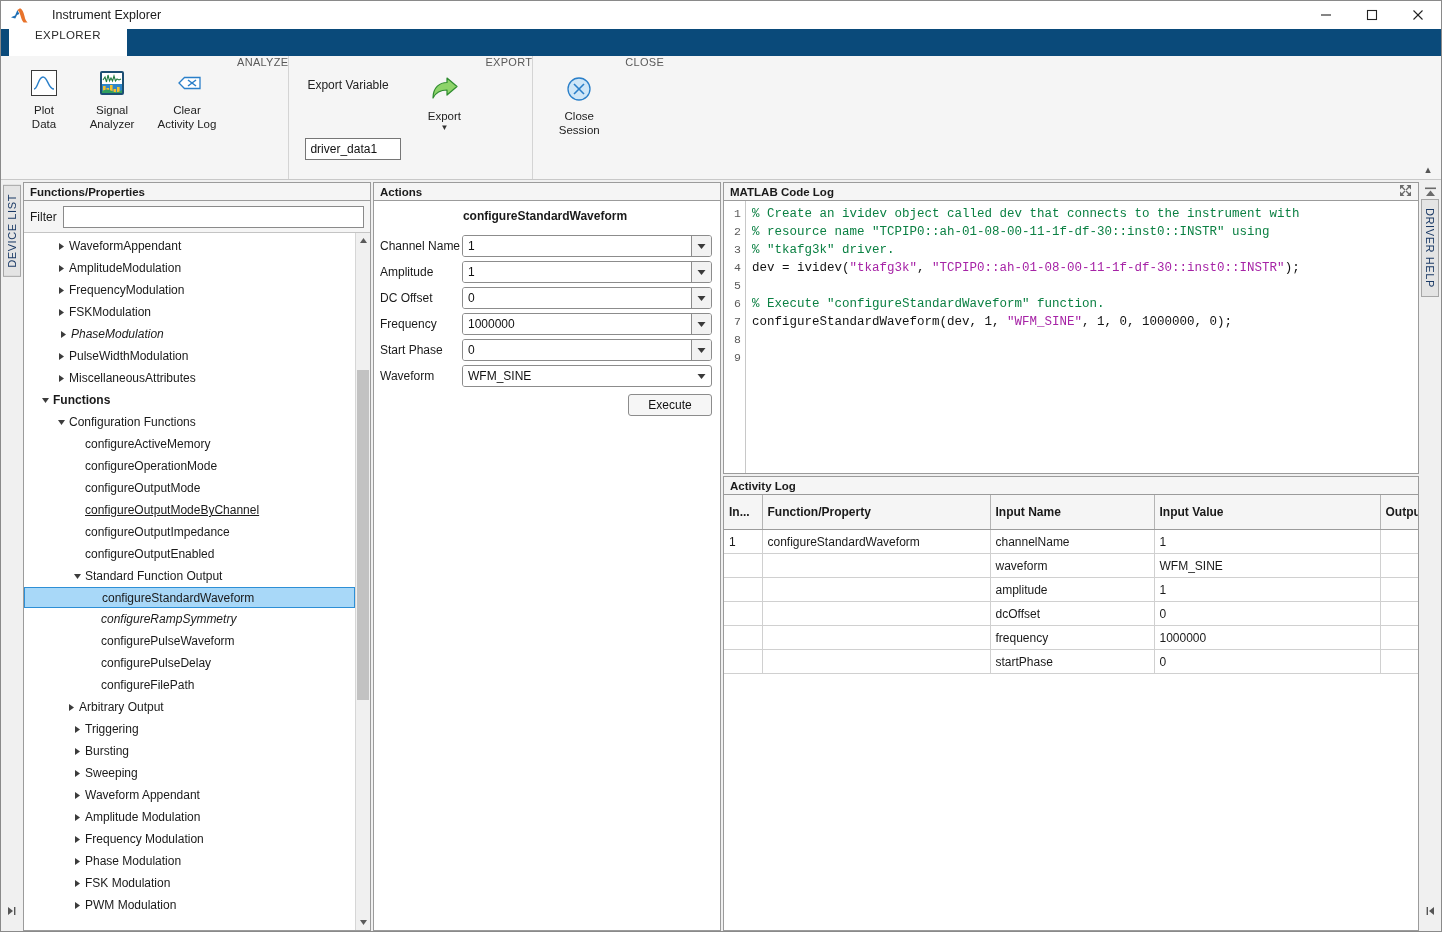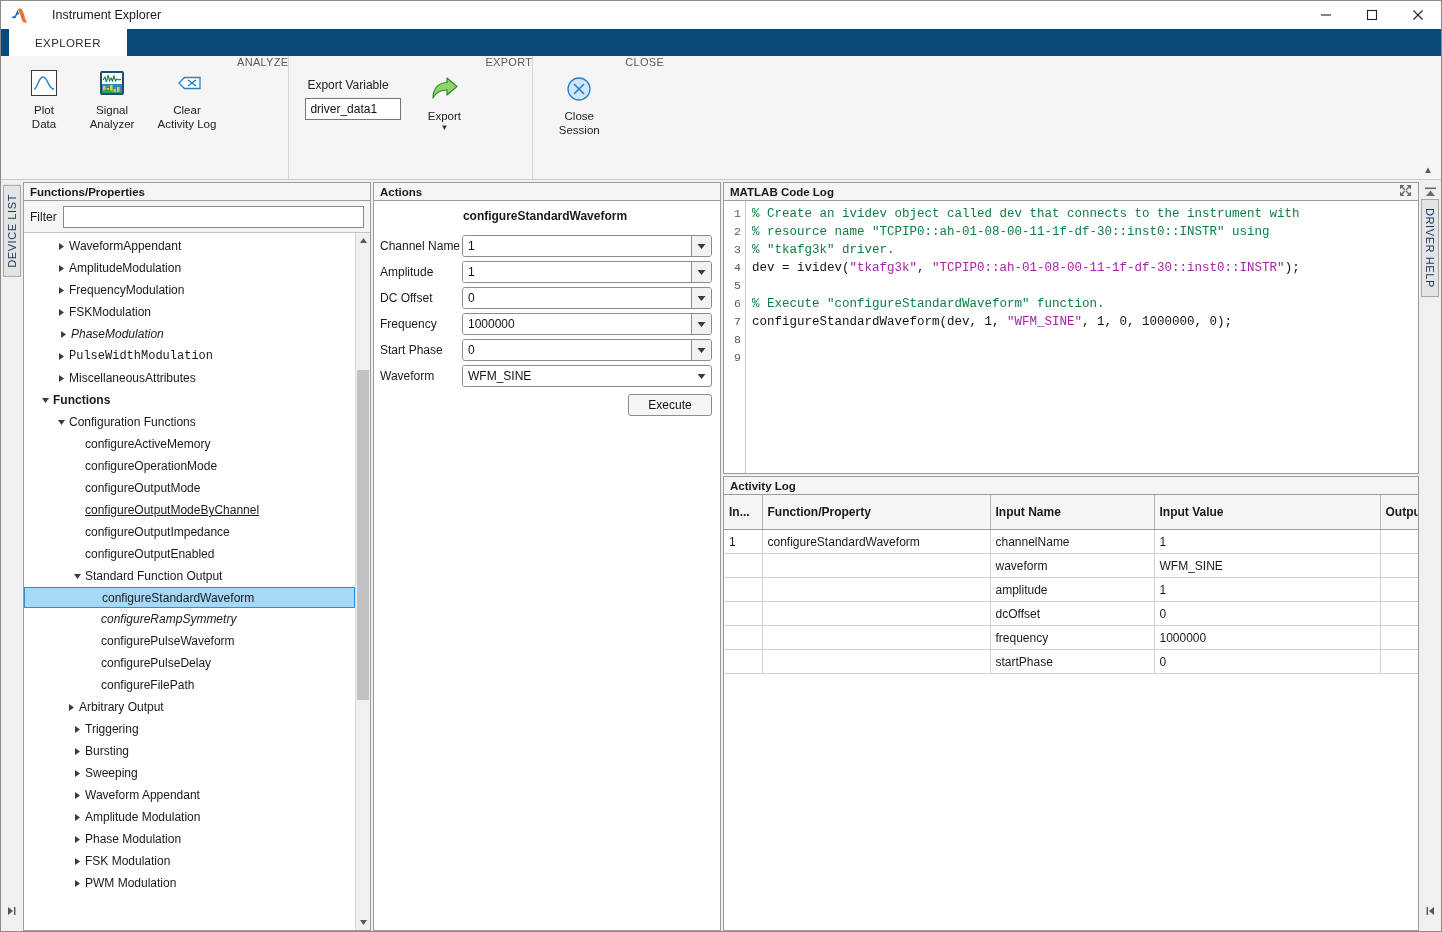--- a/index.html
+++ b/index.html
@@ -40,21 +40,21 @@
   
   .ribbon-tabstrip {
     height: 27px; min-height: 27px;
     background: #0a4a7a;
     display: flex; align-items: flex-end;
     padding-left: 8px;
   }
   .ribbon-tab {
     height: 27px;
     padding: 0 26px;
-    display: flex; align-items: center;
+    display: flex; align-items: flex-start;
     font-size: 11.5px;
     letter-spacing: 0.4px;
     color: #ffffff;
   }
   .ribbon-tab.active {
     background: #ffffff;
     color: #2b2b2b;
   }
 
   
@@ -99,20 +99,21 @@
   }
   .export-group-items { padding: 8px 8px 0 8px; align-items: flex-start; }
   .export-var-col { display: flex; flex-direction: column; align-items: flex-start; padding: 14px 8px 0 8px; }
   .export-var-lbl { font-size: 12px; color: #222; padding-bottom: 6px; padding-left: 2px;}
   .export-var-input {
     width: 96px; height: 22px;
     border: 1px solid #767676; background: #fff;
     font-family: "Liberation Sans", sans-serif; font-size: 12px;
     padding: 0 4px; color: #111;
     outline: none;
+    margin-top: 40px;
   }
   .rbtn .caret { font-size: 8px; color: #333; line-height: 8px; margin-top: 1px; }
 
   .ribbon-collapse {
     position: absolute; right: 4px; bottom: 2px;
     width: 18px; height: 16px;
     display: flex; align-items: center; justify-content: center;
     color: #555; font-size: 11px;
   }
 
@@ -517,21 +518,21 @@
                 <span class="tlabel">FSKModulation</span>
               </div>
               <div class="tnode" style="padding-left: 32px; font-style: italic;">
                 <span class="tarrow">
                   <svg width="8" height="9" viewBox="0 0 8 9">
                     <polygon points="2,1 7,4.5 2,8" fill="#3c3c3c"></polygon>
                   </svg>
                 </span>
                 <span class="tlabel">PhaseModulation</span>
               </div>
-              <div class="tnode" style="padding-left: 30px; font-family: Liberation Mono, monospace;">
+              <div class="tnode" style="padding-left: 30px;">
                 <span class="tarrow">
                   <svg width="8" height="9" viewBox="0 0 8 9">
                     <polygon points="2,1 7,4.5 2,8" fill="#3c3c3c"></polygon>
                   </svg>
                 </span>
                 <span class="tlabel">PulseWidthModulation</span>
               </div>
               <div class="tnode" style="padding-left: 30px;">
                 <span class="tarrow">
                   <svg width="8" height="9" viewBox="0 0 8 9">
@@ -648,20 +649,28 @@
                 </span>
                 <span class="tlabel">Waveform Appendant</span>
               </div>
               <div class="tnode" style="padding-left: 46px;">
                 <span class="tarrow">
                   <svg width="8" height="9" viewBox="0 0 8 9">
                     <polygon points="2,1 7,4.5 2,8" fill="#3c3c3c"></polygon>
                   </svg>
                 </span>
                 <span class="tlabel">Amplitude Modulation</span>
+              </div>
+              <div class="tnode" style="padding-left: 46px;">
+                <span class="tarrow">
+                  <svg width="8" height="9" viewBox="0 0 8 9">
+                    <polygon points="2,1 7,4.5 2,8" fill="#3c3c3c"></polygon>
+                  </svg>
+                </span>
+                <span class="tlabel">Frequency Modulation</span>
               </div>
               <div class="tnode" style="padding-left: 46px;">
                 <span class="tarrow">
                   <svg width="8" height="9" viewBox="0 0 8 9">
                     <polygon points="2,1 7,4.5 2,8" fill="#3c3c3c"></polygon>
                   </svg>
                 </span>
                 <span class="tlabel">Phase Modulation</span>
               </div>
               <div class="tnode" style="padding-left: 46px;">

